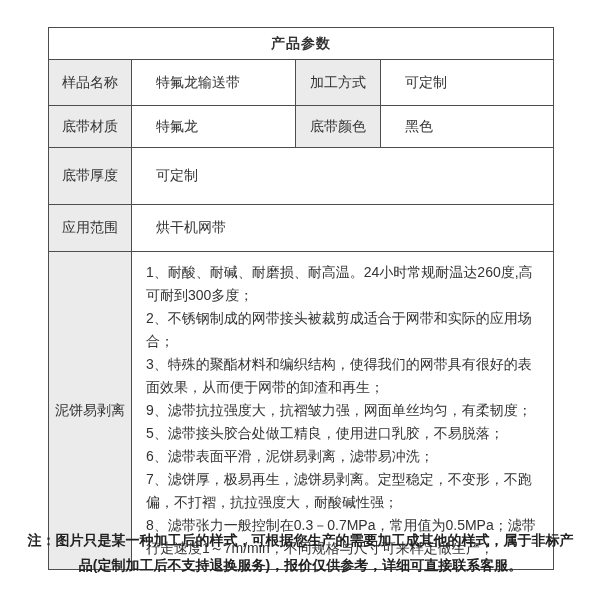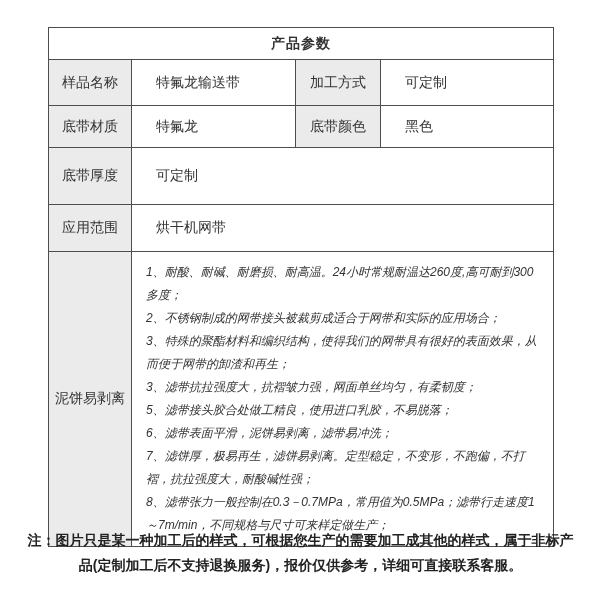--- a/index.html
+++ b/index.html
@@ -51,24 +51,23 @@
   }
   tr.r1 td { height: 46px; }
   tr.r2 td { height: 42px; }
   tr.r3 td { height: 57px; }
   tr.r4 td { height: 47px; }
   td.features {
     background: #ffffff;
     padding: 9px 12px 9px 14px;
   }
   td.features p {
-    font-size: 12px;
+    font-size: 14px;
     line-height: 23px;
     text-align: left;
-    font-style: italic;
   }
   p.note {
     position: absolute;
     left: 22px; top: 528px;
     width: 557px;
     font-size: 14px;
     font-weight: bold;
     line-height: 25px;
     color: #222222;
     text-align: center;
@@ -108,21 +107,21 @@
       <tr class="r4">
         <td class="lbl">应用范围</td>
         <td class="val" colspan="3">烘干机网带</td>
       </tr>
       <tr>
         <td class="lbl">泥饼易剥离</td>
         <td class="features" colspan="3">
           <p>1、耐酸、耐碱、耐磨损、耐高温。24小时常规耐温达260度,高可耐到300多度；</p>
           <p>2、不锈钢制成的网带接头被裁剪成适合于网带和实际的应用场合；</p>
           <p>3、特殊的聚酯材料和编织结构，使得我们的网带具有很好的表面效果，从而便于网带的卸渣和再生；</p>
-          <p>3、滤带抗拉强度大，抗褶皱力强，网面单丝均匀，有柔韧度；</p>
+          <p>9、滤带抗拉强度大，抗褶皱力强，网面单丝均匀，有柔韧度；</p>
           <p>5、滤带接头胶合处做工精良，使用进口乳胶，不易脱落；</p>
           <p>6、滤带表面平滑，泥饼易剥离，滤带易冲洗；</p>
           <p>7、滤饼厚，极易再生，滤饼易剥离。定型稳定，不变形，不跑偏，不打褶，抗拉强度大，耐酸碱性强；</p>
           <p>8、滤带张力一般控制在0.3－0.7MPa，常用值为0.5MPa；滤带行走速度1～7m/min，不同规格与尺寸可来样定做生产；</p>
         </td>
       </tr>
     </tbody>
   </table>
 
   <p class="note">注：图片只是某一种加工后的样式，可根据您生产的需要加工成其他的样式，属于非标产品(定制加工后不支持退换服务)，报价仅供参考，详细可直接联系客服。</p>

